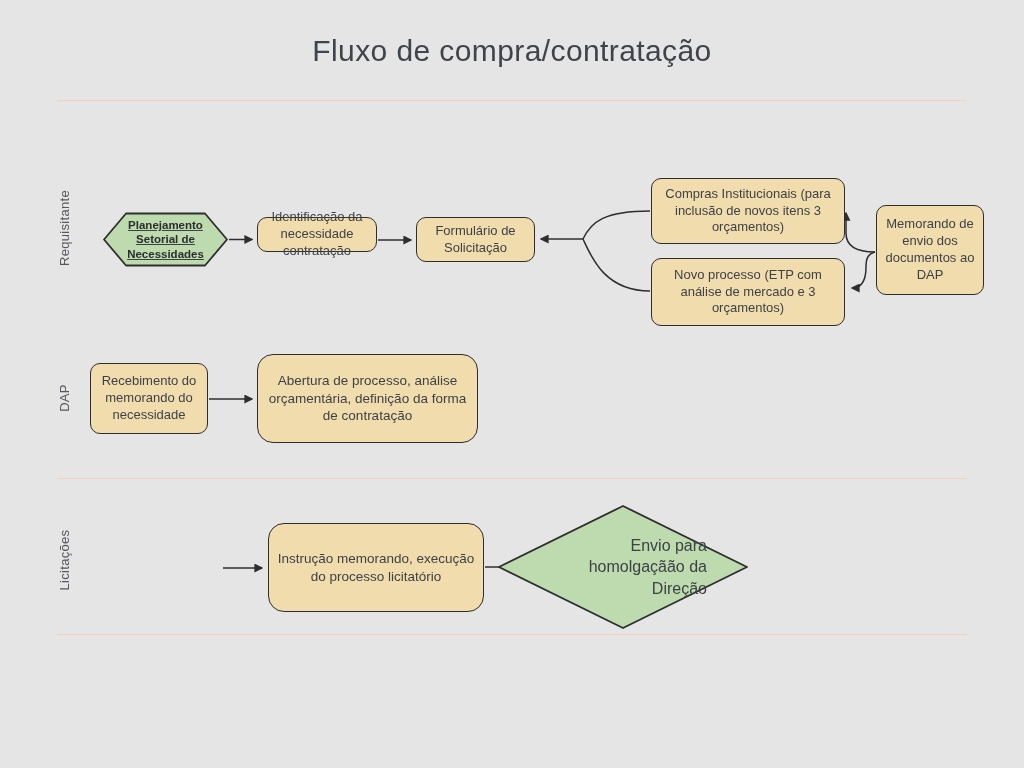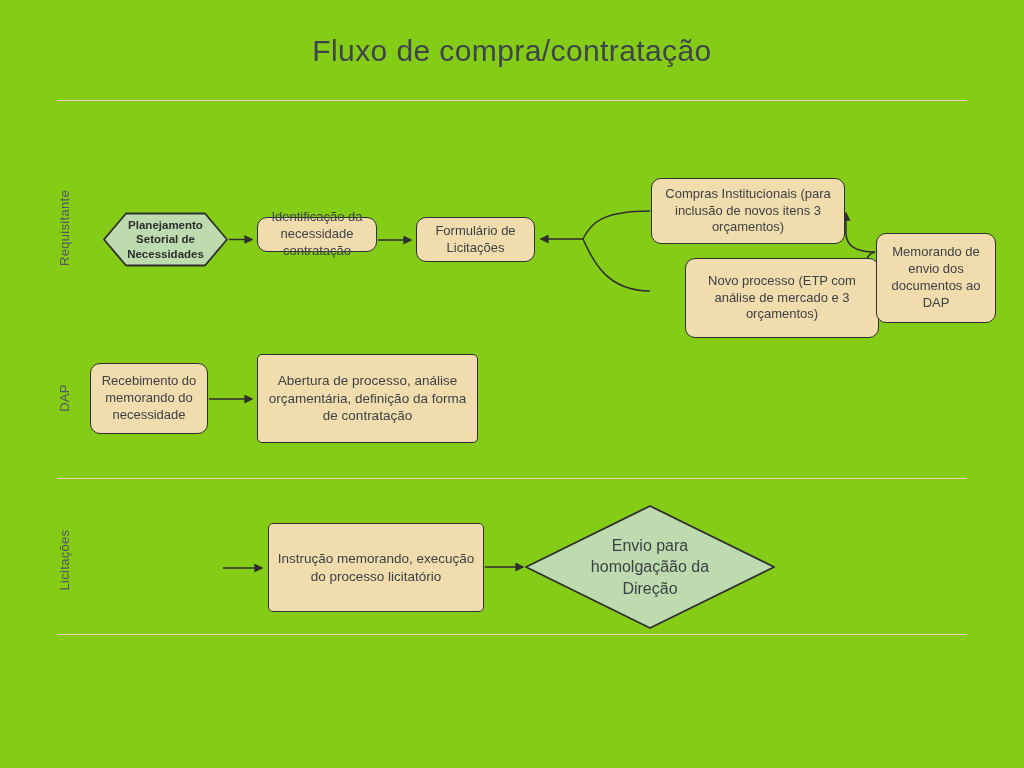--- a/index.html
+++ b/index.html
@@ -11,21 +11,21 @@
     --text: #3E4247;
     --title: #3F444A;
     --lane-label: #54585C;
   }
   * { margin: 0; padding: 0; box-sizing: border-box; }
   html, body { background: #ffffff; }
   .canvas {
     position: relative;
     width: 1024px;
     height: 768px;
-    background: #84cc16;
+    background: #e5e5e5;
     font-family: "Liberation Sans", sans-serif;
     overflow: hidden;
   }
   .title {
     position: absolute;
     top: 34px;
     left: 0;
     width: 100%;
     text-align: center;
     font-size: 30px;
@@ -58,21 +58,21 @@
   }
   .rect {
     background: var(--box-fill);
     border: 1.6px solid var(--box-border);
     border-radius: 10px;
     padding: 12px 8px;
     font-size: 13px;
     line-height: 1.3;
     text-align: center;
   }
-  .rect.big { font-size: 13.5px; border-radius: 5px; }
+  .rect.big { font-size: 13.5px; border-radius: 16px; }
   .shape {
     position: absolute;
     inset: 0;
     width: 100%;
     height: 100%;
   }
   .shape polygon {
     fill: var(--green-fill);
     stroke: var(--box-border);
     stroke-width: 1.8;
@@ -132,60 +132,60 @@
     <path class="edge" d="M 583 239 L 541 239" marker-end="url(#arrowhead)"></path>
     <path class="edge" d="M 583 239 C 591 222, 604 211, 650 211"></path>
     <path class="edge" d="M 583 239 C 591 256, 604 291, 650 291"></path>
     <path class="edge" d="M 875 252 C 858 252, 846 247, 846 233 L 846 213" marker-end="url(#arrowhead)"></path>
     <path class="edge" d="M 875 252 C 867 254, 866 260, 866 267 C 866 281, 861 288, 852 288" marker-end="url(#arrowhead)"></path>
     <path class="edge" d="M 209 399 L 252 399" marker-end="url(#arrowhead)"></path>
     <path class="edge" d="M 223 568 L 262 568" marker-end="url(#arrowhead)"></path>
     <path class="edge" d="M 485 567 L 523 567" marker-end="url(#arrowhead)"></path>
   </svg>
 
-  <div class="node" style="left:103px; top:212px; width:125px; height:55px;">
+  <div class="node" style="left:103px; top:212px; width:125px; height:55px;text-decoration:underline;">
     <svg class="shape" viewBox="0 0 125 55" preserveAspectRatio="none">
       <polygon points="1,27.5 23,1.5 102,1.5 124,27.5 102,53.5 23,53.5"></polygon>
     </svg>
     <span class="hex-label">Planejamento Setorial de Necessidades</span>
   </div>
 
   <div class="node rect" style="left:257px; top:217px; width:120px; height:35px;">
     <span>Identificação da necessidade contratação</span>
   </div>
 
   <div class="node rect" style="left:416px; top:217px; width:119px; height:45px;">
-    <span>Formulário de Licitações</span>
+    <span>Formulário de Solicitação</span>
   </div>
 
   <div class="node rect" style="left:651px; top:178px; width:194px; height:66px;">
     <span>Compras Institucionais (para inclusão de novos itens 3 orçamentos)</span>
   </div>
 
-  <div class="node rect" style="left:685px; top:258px; width:194px; height:80px;">
+  <div class="node rect" style="left:651px; top:258px; width:194px; height:68px;">
     <span>Novo processo (ETP com análise de mercado e 3 orçamentos)</span>
   </div>
 
-  <div class="node rect" style="left:876px; top:205px; width:120px; height:90px;margin-top:28px;">
+  <div class="node rect" style="left:876px; top:205px; width:108px; height:90px;">
     <span>Memorando de envio dos documentos ao DAP</span>
   </div>
 
   <div class="node rect" style="left:90px; top:363px; width:118px; height:71px;">
     <span>Recebimento do memorando do necessidade</span>
   </div>
 
   <div class="node rect big" style="left:257px; top:354px; width:221px; height:89px;">
     <span>Abertura de processo, análise orçamentária, definição da forma de contratação</span>
   </div>
 
 
   <div class="node rect big" style="left:268px; top:523px; width:216px; height:89px;">
     <span>Instrução memorando, execução do processo licitatório</span>
   </div>
 
-  <div class="node" style="left:524px; top:504px; width:252px; height:126px;">
+  <div class="node" style="left:497px; top:504px; width:252px; height:126px;text-align:right;">
     <svg class="shape" viewBox="0 0 252 126" preserveAspectRatio="none">
       <polygon points="2,63 126,2 250,63 126,124"></polygon>
     </svg>
     <span class="diamond-label">Envio para homolgaçãão da Direção</span>
   </div>
 
 </div>
 
 </body></html>

